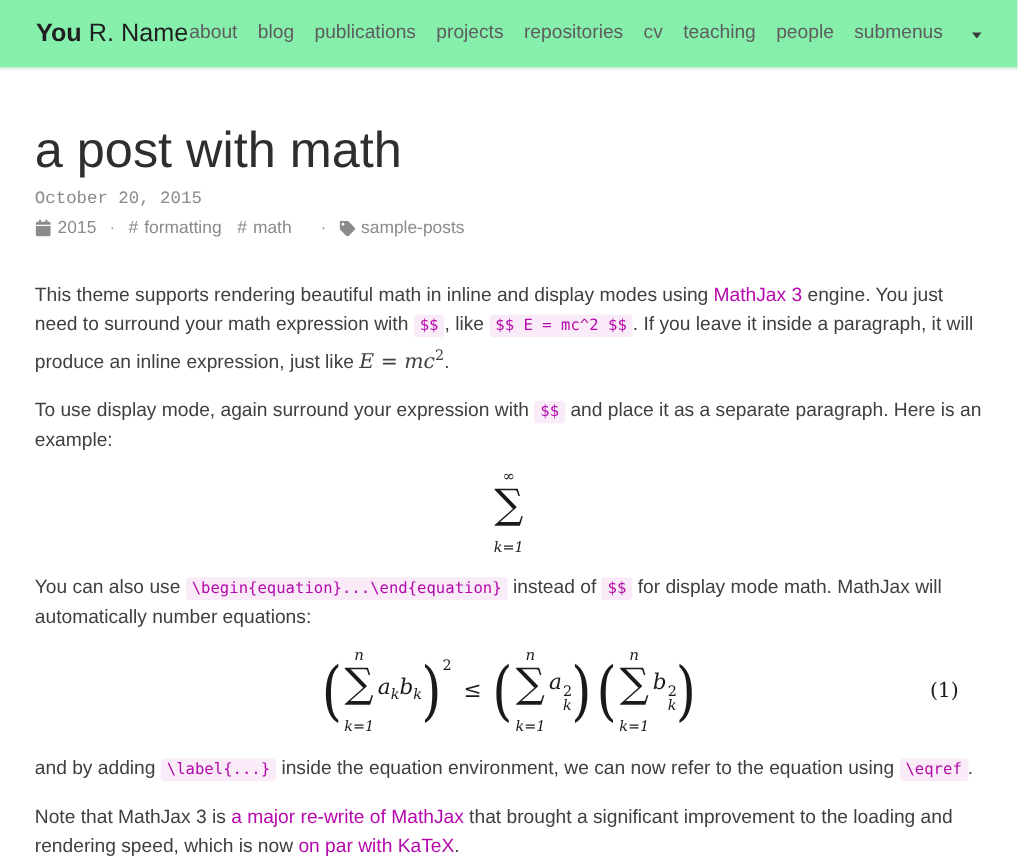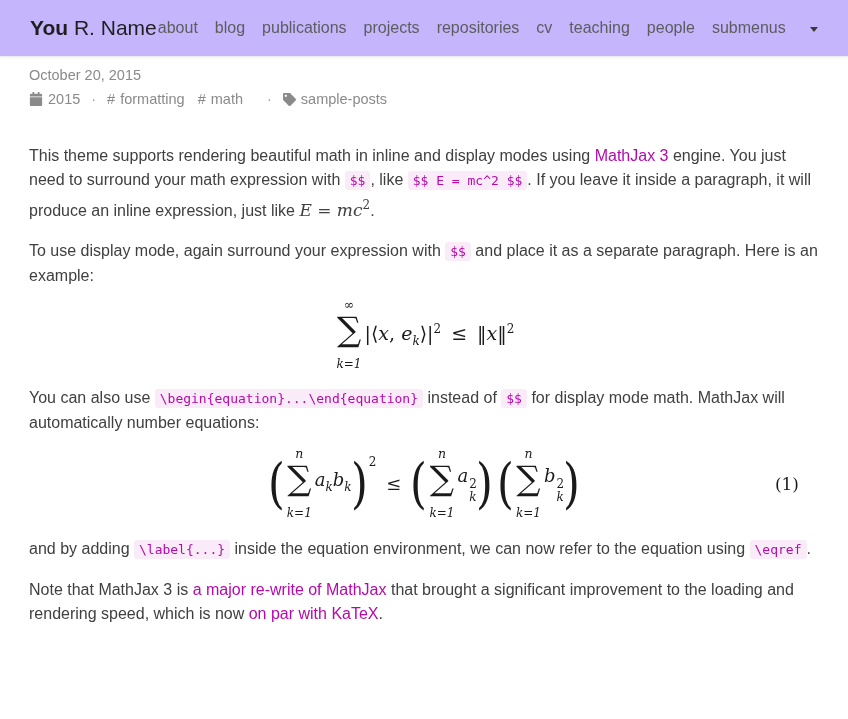--- a/index.html
+++ b/index.html
@@ -2,38 +2,38 @@
 <html><head>
 <meta charset="utf-8">
 <style>
   * { box-sizing: border-box; margin: 0; padding: 0; }
   html, body { width: 848px; height: 719px; background: #ffffff; overflow: hidden;
     font-family: "Liberation Sans", sans-serif; color: #404040; }
   a { text-decoration: none; color: inherit; cursor: pointer; }
 
   
   .navbar { height: 57px; display: flex; align-items: center; justify-content: space-between;
-    padding: 0 17px 0 30px; background: #c4b5fd; border-bottom: 1px solid #ececec;
+    padding: 0 17px 0 30px; background: #86efac; border-bottom: 1px solid #ececec;
     box-shadow: 0 1px 3px rgba(0,0,0,.05); }
   .brand { font-size: 21px; color: #1f1f1f; white-space: nowrap; }
   .brand .bold { font-weight: 700; }
   .nav-menu { display: flex; align-items: center; column-gap: 15px; }
   .nav-link { font-size: 16px; color: #5d5d5d; padding: 4px 1px; white-space: nowrap; }
   .dropdown-link { display: inline-flex; align-items: center; gap: 24px; }
   .caret { width: 0; height: 0; border-left: 4px solid transparent; border-right: 4px solid transparent;
     border-top: 5px solid #3a3a3a; display: inline-block; margin-top: 2px; }
   .mode-toggle { background: none; border: none; cursor: pointer; margin-left: 16px; padding: 2px;
     display: flex; align-items: center; }
   .mode-toggle svg { width: 16px; height: 17px; fill: #000; }
 
   
   .container { padding: 0 29px; }
   .post-title { margin-top: 44px; font-size: 42px; font-weight: 400; color: #2e2e2e;
     line-height: 1.12; letter-spacing: 0; }
-  .post-date { margin-top: 10px; font-size: 14.5px; color: #8a8a8a; }
+  .post-date { margin-top: 10px; font-size: 14.5px; color: #8a8a8a; font-family: Liberation Mono, monospace; }
   .post-meta { margin-top: 8px; display: flex; align-items: flex-end; font-size: 14.5px; color: #8a8a8a; }
   .meta-group { display: inline-flex; align-items: center; gap: 5px; }
   .meta-group svg { fill: #8a8a8a; }
   .meta-dot { margin: 0 11px; color: #9a9a9a; }
   .meta-cat { margin-right: 13px; }
   .meta-cat:last-of-type { margin-right: 0; }
   .hash { color: #8a8a8a; }
 
   
   .post-content { margin-top: 37px; font-size: 16px; line-height: 24px; color: #404040; }
@@ -91,20 +91,21 @@
     <button class="mode-toggle">
       <svg viewBox="0 0 512 512">
           <path d="M283.211 512c78.962 0 151.079-35.925 198.857-94.792 7.068-8.708-.639-21.43-11.562-19.35-124.203 23.654-238.262-71.576-238.262-196.954 0-72.222 38.662-138.635 101.498-174.394 9.686-5.512 7.25-20.197-3.756-22.23A258.156 258.156 0 0 0 283.211 0c-141.309 0-256 114.511-256 256 0 141.309 114.511 256 256 256z"></path>
         </svg>
     </button>
   </div>
 </nav>
 
 <div class="container">
 
+  <h1 class="post-title">a post with math</h1>
   <div class="post-date">October 20, 2015</div>
 
   <div class="post-meta">
     <span class="meta-group">
       <svg width="14" height="14" viewBox="0 0 448 512">
           <path d="M12 192h424c6.6 0 12 5.4 12 12v260c0 26.5-21.5 48-48 48H48c-26.5 0-48-21.5-48-48V204c0-6.6 5.4-12 12-12zm436-44v-36c0-26.5-21.5-48-48-48h-48V12c0-6.6-5.4-12-12-12h-40c-6.6 0-12 5.4-12 12v52H160V12c0-6.6-5.4-12-12-12h-40c-6.6 0-12 5.4-12 12v52H48C21.5 64 0 85.5 0 112v36c0 6.6 5.4 12 12 12h424c6.6 0 12-5.4 12-12z"></path>
         </svg>
       <a>2015</a>
     </span>
     <span class="meta-dot">·</span>
@@ -129,23 +130,20 @@
 
     <p><span>This theme supports rendering beautiful math in inline and display modes using </span><a class="accent-link">MathJax 3</a><span> engine. You just need to surround your math expression with </span><code class="chip">$$</code><span>, like </span><code class="chip">$$ E = mc^2 $$</code><span>. If you leave it inside a paragraph, it will produce an inline expression, just like </span><span class="imath"><i>E = mc</i><sup>2</sup></span><span>.</span></p>
 
     <p><span>To use display mode, again surround your expression with </span><code class="chip">$$</code><span> and place it as a separate paragraph. Here is an example:</span></p>
 
     <div class="eq eq1">
       <span class="sum">
         <span class="stop">∞</span>
         <span class="sigma">∑</span>
         <span class="sbot">k=1</span>
-      </span>
-      <span>
-        <span>|⟨</span><i>x</i><span>, </span><i>e</i><sub>k</sub><span>⟩|</span><sup>2</sup><span class="rel">≤</span><span>‖</span><i>x</i><span>‖</span><sup>2</sup>
       </span>
     </div>
 
     <p><span>You can also use </span><code class="chip">\begin{equation}...\end{equation}</code><span> instead of </span><code class="chip">$$</code><span> for display mode math. MathJax will automatically number equations:</span></p>
 
     <div class="eq eq2">
       <span class="paren">(</span>
       <span class="sum">
         <span class="stop"><i>n</i></span>
         <span class="sigma">∑</span>

